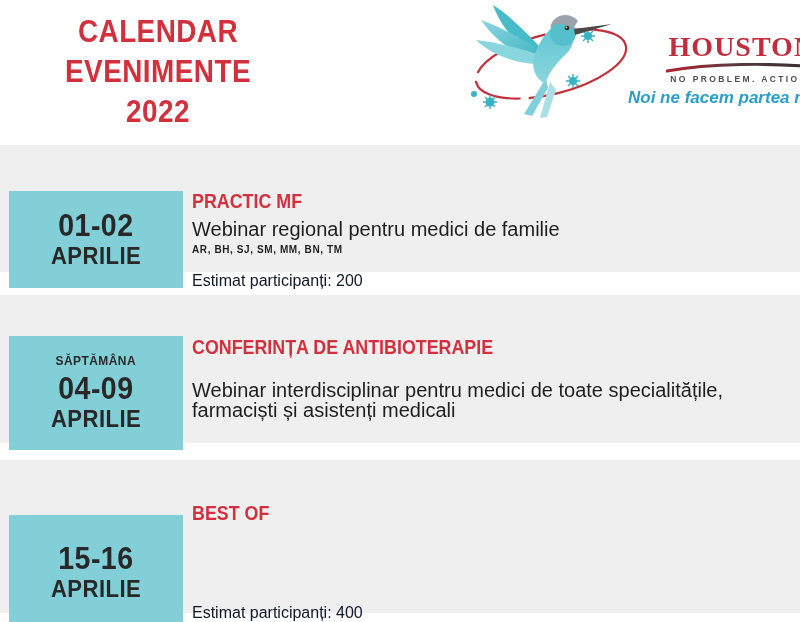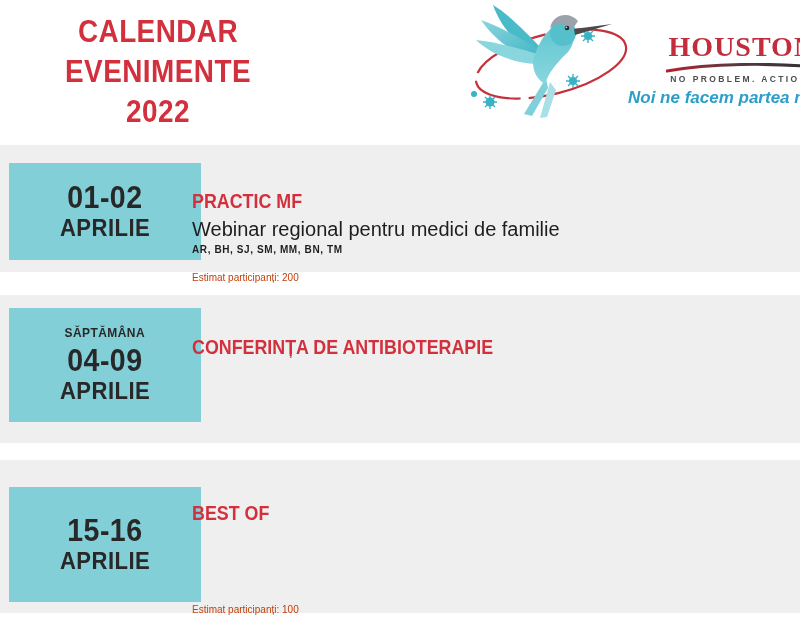--- a/index.html
+++ b/index.html
@@ -29,37 +29,37 @@
     letter-spacing:2.4px; white-space:nowrap;
   }
   .tagline{
     margin-top:4px; color:#2b9fc9; font-size:17px; font-weight:bold;
     font-style:italic; white-space:nowrap;
   }
 
   
   .card{ position:absolute; left:0; width:800px; background:#efefef; }
   .datebox{
-    position:absolute; left:9px; width:192px; background:#82cfd7;
+    position:absolute; left:9px; width:174px; background:#82cfd7;
     display:flex; flex-direction:column; align-items:center; justify-content:center;
-    color:#282828; text-align:center;
+    color:#282828; text-align:center;margin-top:28px;
   }
   .date-prefix{ font-size:13px; font-weight:800; letter-spacing:.5px; margin-bottom:5px; transform:scaleX(.92); }
   .date-range{ font-size:31px; font-weight:800; letter-spacing:.5px; line-height:32px; transform:scaleX(.92); }
   .date-month{ font-size:24px; font-weight:800; letter-spacing:.5px; line-height:28px; transform:scaleX(.92); }
 
   .content{ position:absolute; left:192px; right:14px; top:0; height:100%;margin-top:28px; }
   .event-title{
     position:absolute; left:0; color:#d3303e; font-size:21px; font-weight:800;
     letter-spacing:0; white-space:nowrap;
     transform:scaleX(.85); transform-origin:0 50%;
   }
   .event-desc{ position:absolute; left:0; right:0; font-size:20px; color:#1e1e1e; line-height:25px; }
   .event-counties{ position:absolute; left:0; font-size:10px; color:#1e1e1e; font-weight:bold; letter-spacing:.6px; }
-  .event-part{ position:absolute; left:0; font-size:10px; color:#c2410c; }
+  .event-part{ position:absolute; left:0; font-size:16px; color:#0f172a; }
 </style>
 </head>
 <body>
 
 <h1 class="title-block">
   <span style="display:block">CALENDAR</span>
   <span style="display:block">EVENIMENTE</span>
   <span style="display:block">2022</span>
 </h1>
 
@@ -142,25 +142,26 @@
 </section>
 
 <section class="card" style="top:295px;height:148px">
   <div class="datebox" style="top:13px;height:114px">
     <div class="date-prefix">SĂPTĂMÂNA</div>
     <div class="date-range">04-09</div>
     <div class="date-month">APRILIE</div>
   </div>
   <div class="content">
     <h2 class="event-title" style="top:12px">CONFERINȚA DE ANTIBIOTERAPIE</h2>
+    <p class="event-desc" style="top:57px;line-height:20px">Webinar interdisciplinar pentru medici de toate specialitățile, farmaciști și asistenți medicali</p>
   </div>
 </section>
 
 <section class="card" style="top:460px;height:153px">
   <div class="datebox" style="top:27px;height:115px">
     <div class="date-range">15-16</div>
     <div class="date-month">APRILIE</div>
   </div>
   <div class="content">
     <h2 class="event-title" style="top:13px">BEST OF</h2>
-    <p class="event-part" style="top:116px">Estimat participanți: 100</p>
+    <p class="event-part" style="top:116px">Estimat participanți: 400</p>
   </div>
 </section>
 
 </body></html>

